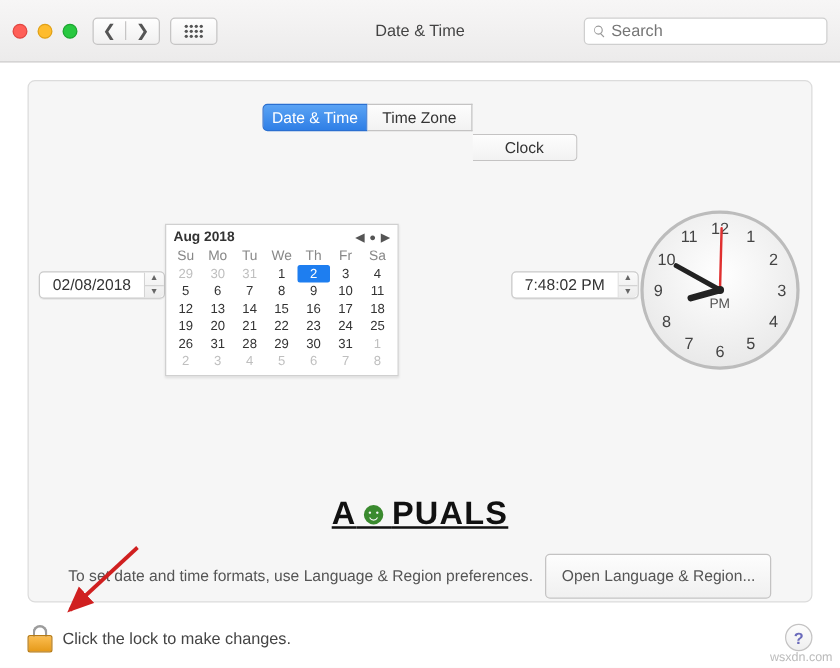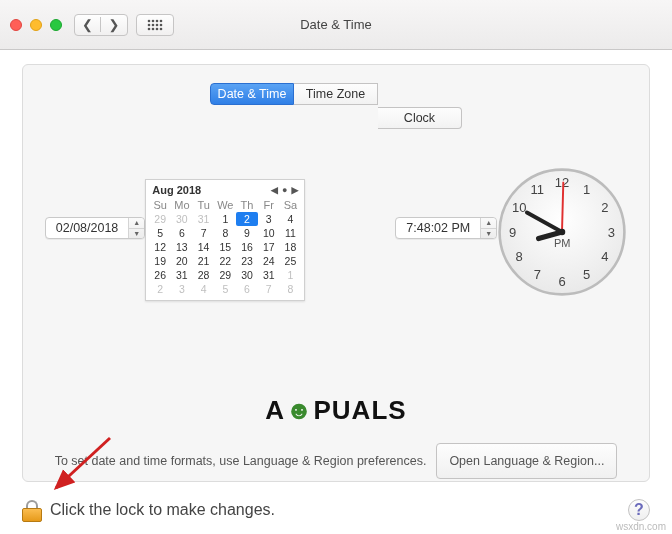--- a/index.html
+++ b/index.html
@@ -126,21 +126,21 @@
     border-radius:0 4px 4px 0;
   }
   .stepper div{
     flex:1; display:flex; align-items:center; justify-content:center;
     font-size:7px; color:#666;
   }
   .stepper div:first-child{border-bottom:1px solid #d4d4d4;}
   
   .calendar{
     margin-top:24px;
-    width:160px;
+    width:187px;
     background:#fff;
     border:1px solid #d0d0d0;
     box-shadow:0 1px 2px rgba(0,0,0,.1);
     font-size:11px;
   }
   .calhead{
     display:flex; align-items:center; justify-content:space-between;
     padding:4px 6px 2px;
     font-weight:bold;
   }
@@ -166,20 +166,21 @@
     font-size:11px; color:#555;
   }
   
   .watermark{
     position:absolute; left:0; right:0; top:330px;
     text-align:center; font-size:26px; font-weight:900;
     letter-spacing:1px;
     color:#111;
     pointer-events:none;
     font-family:"Arial Black",sans-serif;
+    text-decoration:underline;
   }
   .watermark .g{ color:#3a8a2e;}
   
   .footrow{
     position:absolute; left:0; right:0; top:378px;
     display:flex; align-items:center; justify-content:center; gap:10px;
     font-size:12.5px; color:#555;
   }
   .btn{
     height:36px; padding:0 12px;
@@ -187,21 +188,21 @@
     border:1px solid #c4c3c3; border-radius:4px;
     display:flex; align-items:center;
     font-size:12.5px;
   }
   
   .lockbar{
     position:absolute; left:0; right:0; bottom:0;
     height:48px;
     display:flex; align-items:center;
     padding:0 22px;
-    font-size:16px; color:#444;
+    font-size:13px; color:#444;
     background:#fff;
   }
   .lockicon{ width:20px; height:24px; margin-right:8px; position:relative;}
   .lockicon .body{ position:absolute; bottom:0; width:20px; height:14px;
     background:linear-gradient(#fbbd50,#e69a1a); border:1px solid #b77a12; border-radius:2px;}
   .lockicon .shackle{ position:absolute; top:2px; left:4px; width:12px; height:12px;
     border:2px solid #9c9c9c; border-bottom:none; border-radius:8px 8px 0 0;}
   .help{
     margin-left:auto; width:22px;height:22px;border-radius:50%;
     border:1px solid #c4c3c3; background:linear-gradient(#fdfdfd,#efefef);
@@ -240,20 +241,26 @@
         <circle cx="6" cy="6" r="1.3"></circle>
         <circle cx="10" cy="6" r="1.3"></circle>
         <circle cx="14" cy="6" r="1.3"></circle>
       <circle cx="2" cy="10" r="1.3"></circle>
         <circle cx="6" cy="10" r="1.3"></circle>
         <circle cx="10" cy="10" r="1.3"></circle>
         <circle cx="14" cy="10" r="1.3"></circle>
     </svg>
   </div>
   <div class="title">Date &amp; Time</div>
+  <div class="searchwrap">
+    <svg width="12" height="12" viewBox="0 0 24 24">
+      <path d="M10 2a8 8 0 015.3 13.9l5.4 5.4-1.4 1.4-5.4-5.4A8 8 0 1110 2zm0 2a6 6 0 100 12 6 6 0 000-12z"></path>
+    </svg>
+    <input type="text" placeholder="Search" style="">
+  </div>
 </div>
 
 <div class="panel">
 
   <div class="segtabs">
     <div class="seg active">Date &amp; Time</div>
     <div class="seg mid">Time Zone</div>
     <div class="seg">Clock</div>
   </div>
 

